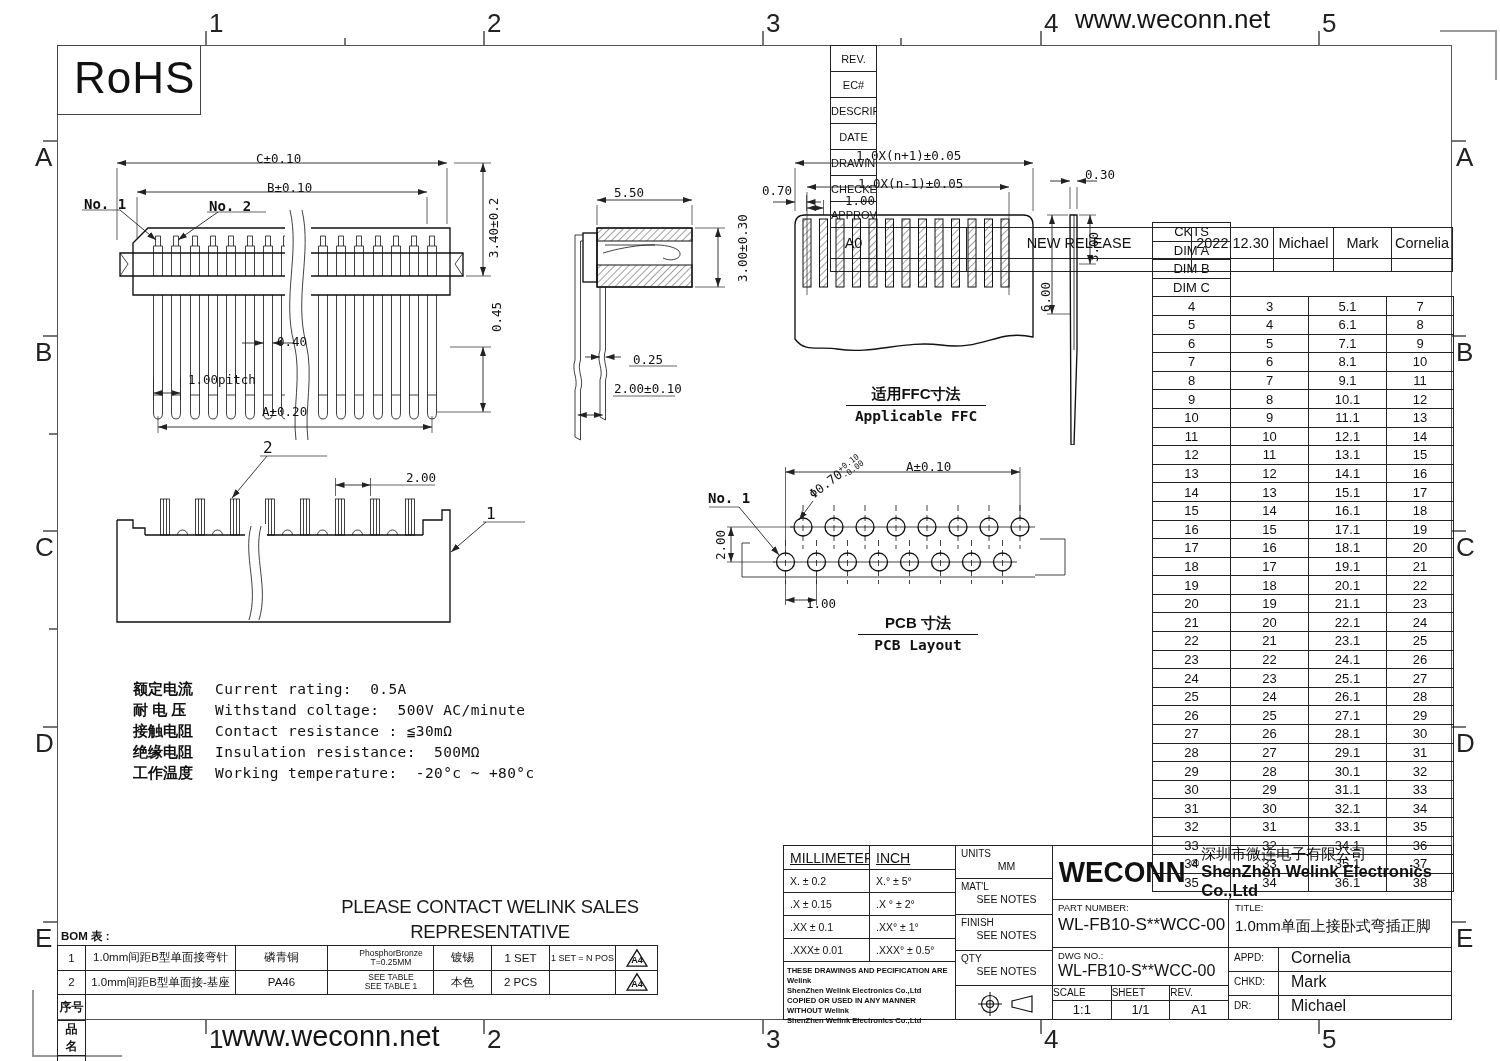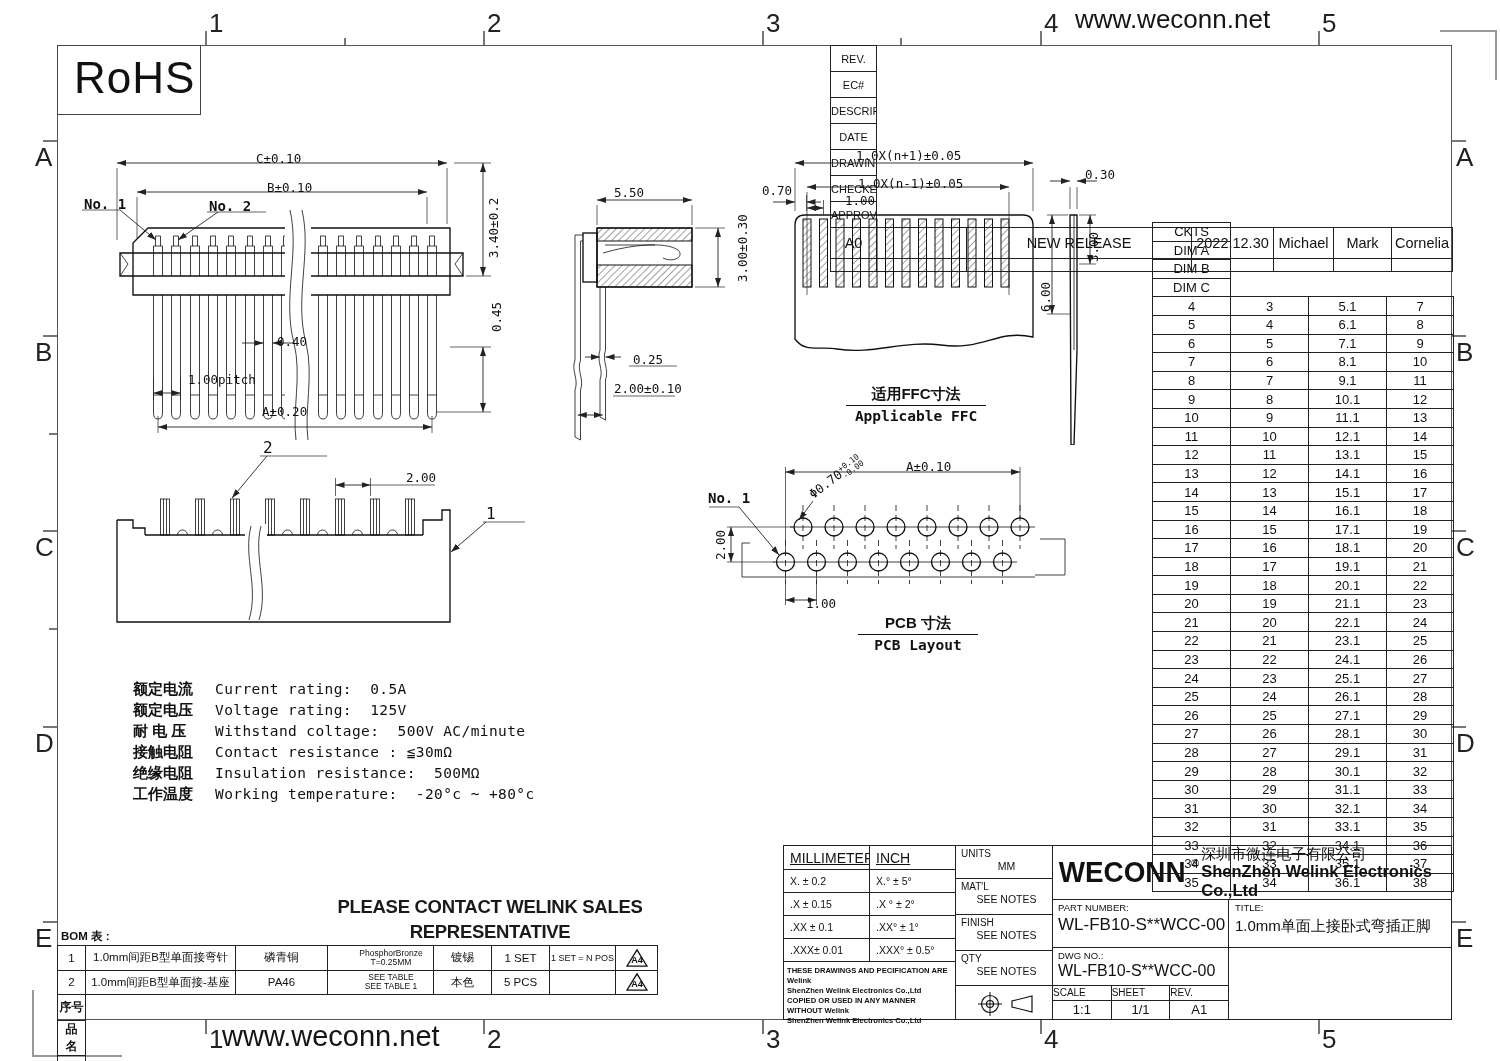--- a/index.html
+++ b/index.html
@@ -35,21 +35,21 @@
   .ckts-table{position:absolute;left:1152px;top:222px;width:301px;table-layout:fixed;}
   .ckts-table th,.ckts-table td{border:1.2px solid #222;text-align:center;padding:0;
       font-size:13px;height:17.6px;line-height:17px;font-weight:400;}
   
   .specs{position:absolute;left:133px;top:678px;}
   .spec-row{height:21px;line-height:21px;white-space:pre;}
   .spec-row .cn{display:inline-block;width:82px;font-weight:bold;font-size:15px;}
   .spec-row .en{font-family:"DejaVu Sans Mono",monospace;font-size:14.5px;letter-spacing:.4px;}
   
   .notice{position:absolute;left:270px;top:894px;width:440px;text-align:center;
-          font-size:18.5px;line-height:25px;color:#1a1a1a;letter-spacing:-0.3px;font-weight:bold;}
+          font-size:18.5px;line-height:25px;color:#1a1a1a;letter-spacing:-0.3px;}
   
   .bom-title{position:absolute;left:61px;top:929px;font-size:11.5px;font-weight:bold;}
   .bom-table{position:absolute;left:57px;top:945px;width:600px;table-layout:fixed;}
   .bom-table td,.bom-table th{border:1.2px solid #222;text-align:center;padding:0;overflow:hidden;}
   .bom-table td{font-size:11.5px;height:23.5px;}
   .bom-table th{font-size:12px;height:25px;}
   .bom-table .sm{font-size:8.5px;line-height:9px;white-space:pre-line;padding-left:21px;}
   .tri{width:24px;height:20px;vertical-align:middle;}
   
   .tol{position:absolute;left:783px;top:845px;width:270px;height:175px;border:1.5px solid #222;
@@ -526,21 +526,20 @@
   <div class="dim v" style="left:713px;top:560px">2.00</div>
   <div class="dim" style="left:806px;top:596px">1.00</div>
   <div class="cap" style="left:858px;top:614px;width:120px">
     <div class="cn">PCB 寸法</div>
     <div class="en">PCB Layout</div>
   </div>
 
   <div class="specs">
 
   <div class="spec-row"><span class="cn">额定电流</span><span class="en">Current rating:  0.5A</span></div>
-      <div class="spec-row"><span class="cn">额定电压</span><span class="en">Voltage rating:  125V</span></div>
       <div class="spec-row"><span class="cn">耐 电 压</span><span class="en">Withstand coltage:  500V AC/minute</span></div>
       <div class="spec-row"><span class="cn">接触电阻</span><span class="en">Contact resistance : ≦30mΩ</span></div>
       <div class="spec-row"><span class="cn">绝缘电阻</span><span class="en">Insulation resistance:  500MΩ</span></div>
       <div class="spec-row"><span class="cn">工作温度</span><span class="en">Working temperature:  -20°c ~ +80°c</span></div>
     </div>
 
   <div class="notice">
     <div>PLEASE CONTACT WELINK SALES REPRESENTATIVE</div>
   </div>
 
@@ -791,21 +790,21 @@
           </svg>
         </td>
       </tr>
         <tr>
         <td>2</td>
         <td>1.0mm间距B型单面接-基座</td>
         <td>PA46</td>
         <td class="sm">SEE TABLE
 SEE TABLE 1</td>
         <td>本色</td>
-        <td>5 PCS</td>
+        <td>2 PCS</td>
         <td style="font-size:9px"></td>
         <td>
           <svg class="tri" viewBox="0 0 26 22">
             <path d="M13 2 L24 20 H2 Z" fill="none" stroke="#111" stroke-width="1.4"></path>
             <text x="13" y="17" text-anchor="middle" font-size="10" font-weight="bold" fill="#111">A4</text>
           </svg>
         </td>
       </tr>
       </tbody>
     <tfoot>
@@ -916,16 +915,30 @@
           <div>SCALE</div>
           <div>SHEET</div>
           <div>REV.</div>
         </div>
         <div class="tb-sv">
           <div>1:1</div>
           <div>1/1</div>
           <div>A1</div>
         </div>
       </div>
+      <div class="tb-r3">
+        <div class="sig">
+          <div class="lab">APPD:</div>
+          <div class="val">Cornelia</div>
+        </div>
+        <div class="sig">
+          <div class="lab">CHKD:</div>
+          <div class="val">Mark</div>
+        </div>
+        <div class="sig">
+          <div class="lab">DR:</div>
+          <div class="val">Michael</div>
+        </div>
+      </div>
     </div>
   </div>
 
 </div>
 
 </body></html>

